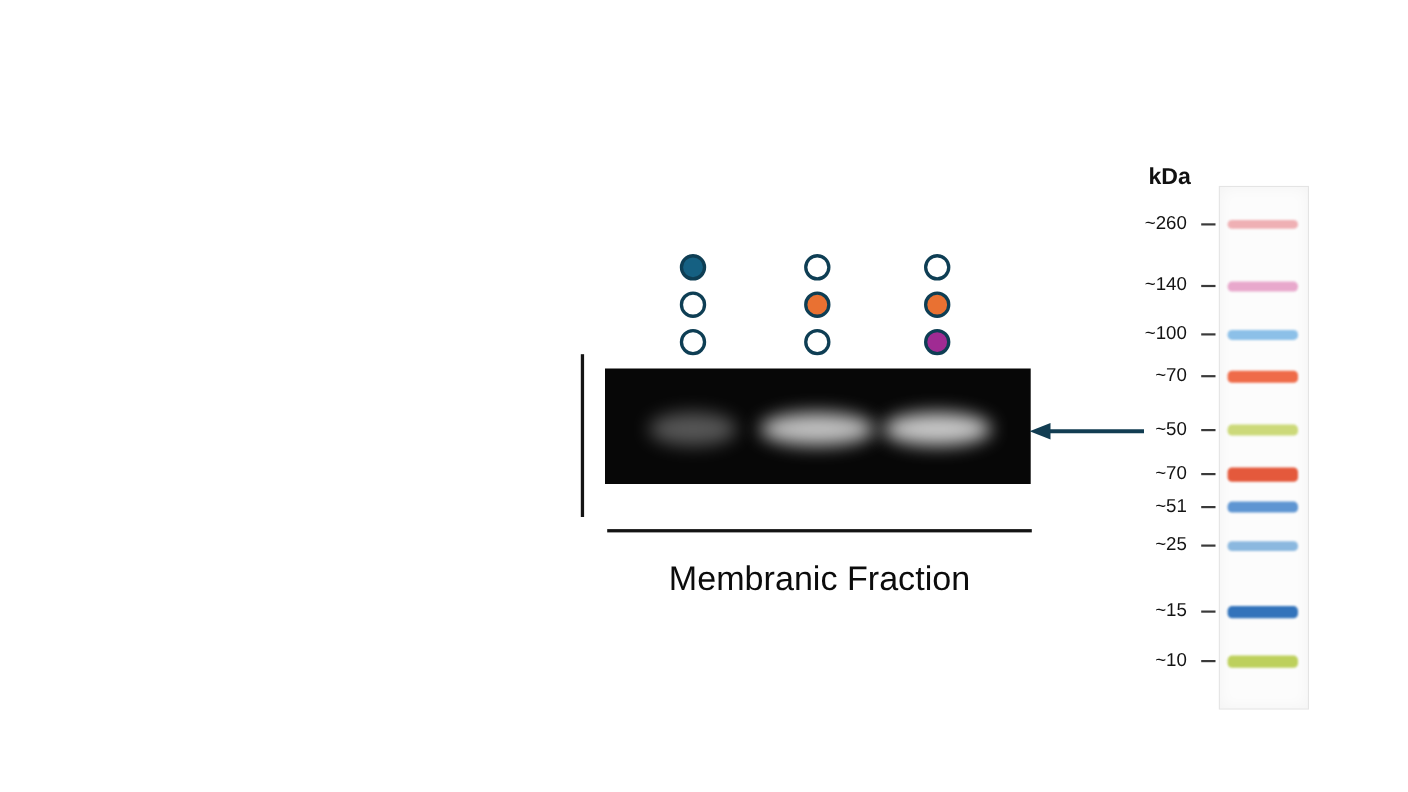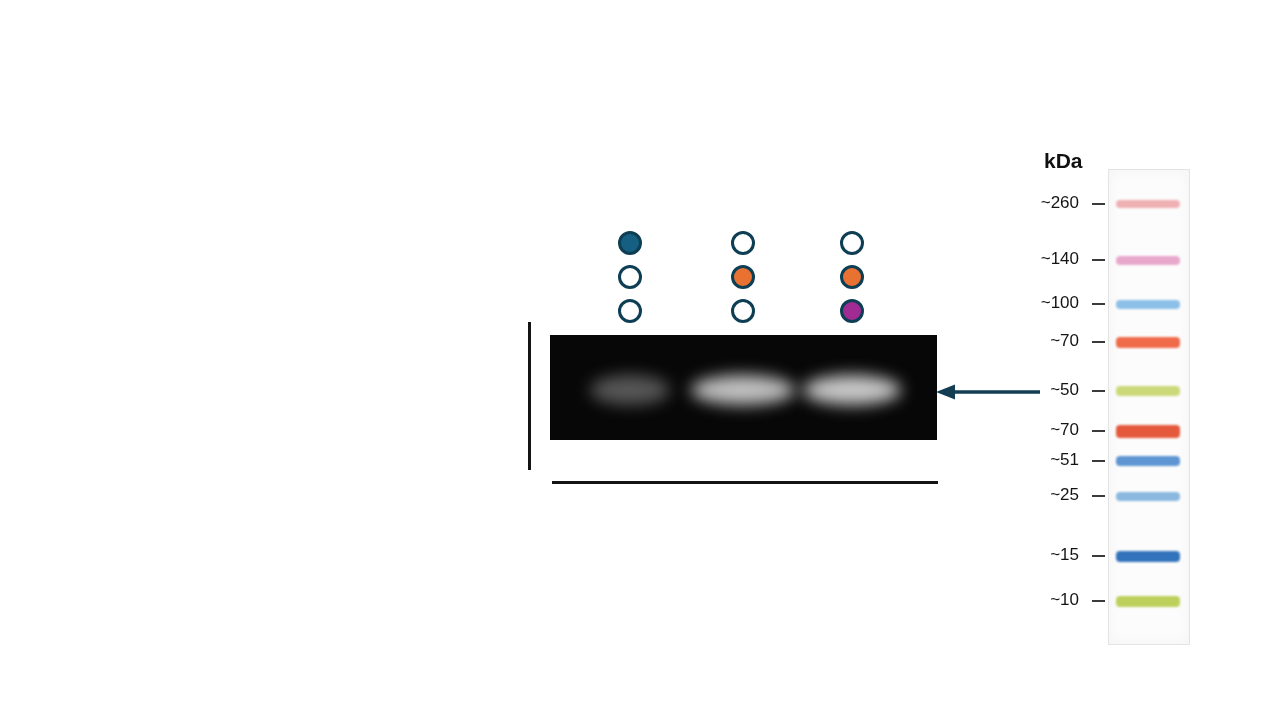--- a/index.html
+++ b/index.html
@@ -155,20 +155,21 @@
       <div class="blot-band" style="left: 253px; width: 98px; opacity: 0.78;"></div>
     </div>
 
   <svg class="arrow" width="106" height="22" viewBox="0 0 106 22">
     <line x1="104" y1="11" x2="16" y2="11" stroke="#123d52" stroke-width="3.6"></line>
     <polygon points="0,11 19,3.5 19,18.5" fill="#123d52"></polygon>
   </svg>
 
   <div class="underline"></div>
 
+  <div class="fraction-label">Membranic Fraction</div>
 
   <div class="kda">kDa</div>
 
   <div class="ladder-lane"></div>
 
   <div>
       <div class="mw-label" style="top: 193px;">~260</div>
       <div class="mw-tick" style="top: 203px;"></div>
       <div class="mw-band" style="top: 200px; height: 8px; background: rgb(239, 176, 180);"></div>
       <div class="mw-label" style="top: 249px;">~140</div>

